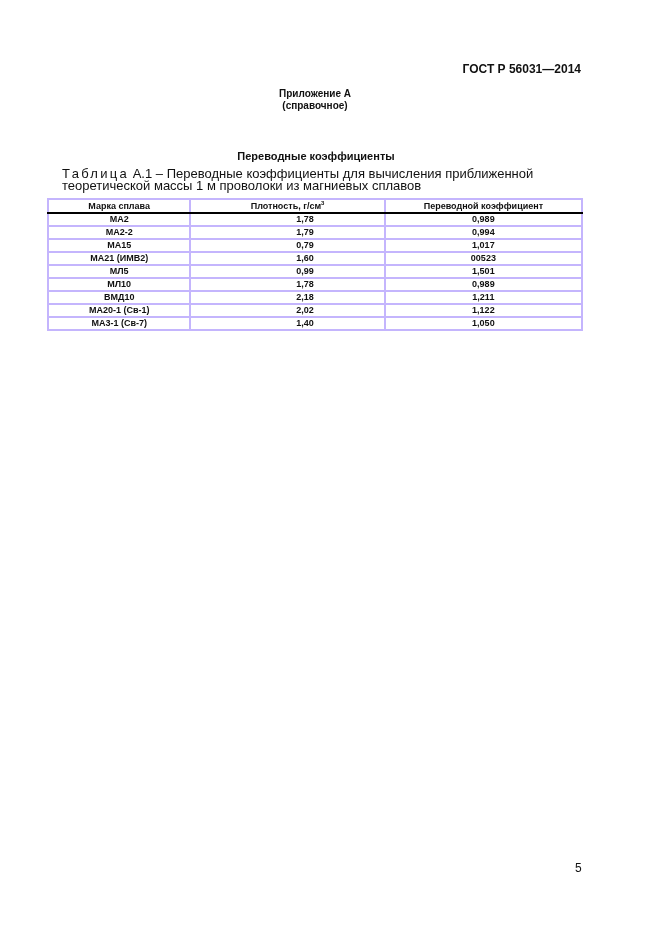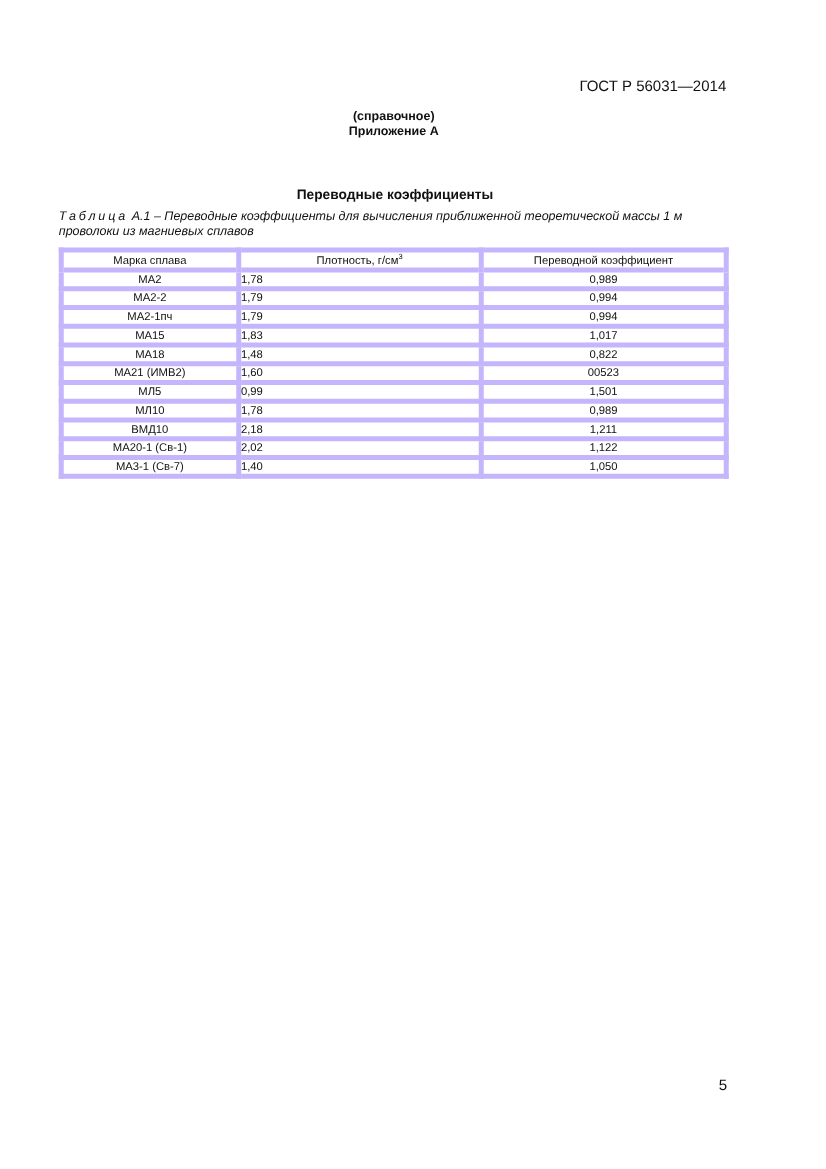--- a/index.html
+++ b/index.html
@@ -2,61 +2,61 @@
 <html><head>
   <meta charset="utf-8">
   <style>
     html, body { margin: 0; padding: 0; background: #ffffff; }
     body {
       width: 661px; height: 935px; position: relative; overflow: hidden;
       font-family: "Liberation Sans", sans-serif; color: #111;
     }
     .doc-code {
       position: absolute; top: 62px; right: 80px;
-      font-size: 12px; font-weight: normal;
+      font-size: 12px; font-weight: bold;
     }
     .appendix {
       position: absolute; top: 88px; left: 0; width: 630px;
       text-align: center; font-size: 10px; font-weight: bold; line-height: 12px;
     }
     .section-title {
       position: absolute; top: 150px; left: 1px; width: 630px;
       text-align: center; font-size: 11px; font-weight: bold;
     }
     .caption {
-      position: absolute; top: 168px; left: 47px; width: 536px;
-      font-size: 10px; line-height: 12px; font-style: italic;
+      position: absolute; top: 168px; left: 62px; width: 536px;
+      font-size: 13px; line-height: 12px;
     }
     .caption .spaced { letter-spacing: 2.3px; }
     table.data {
       position: absolute; top: 198px; left: 47px; width: 536px;
       border-collapse: collapse; font-size: 9px;
     }
     table.data th, table.data td {
-      border: 4px solid #c4b5fd; text-align: center; padding: 0; height: 11px; line-height: 11px;
-      font-weight: normal;
+      border: 2px solid #c4b5fd; text-align: center; padding: 0; height: 11px; line-height: 11px;
+      font-weight: bold;
     }
     table.data thead th { height: 12px; border-bottom: 2px solid #000; }
     table.data col.c1 { width: 143px; }
     table.data col.c2 { width: 195px; }
     table.data col.c3 { width: 198px; }
-    table.data td.dens { text-align: left; padding-right: 70px; }
+    table.data td.dens { text-align: right; padding-right: 70px; }
     sup { font-size: 6px; line-height: 0; }
     .page-num {
       position: absolute; top: 861px; left: 575px; font-size: 12px;
     }
   </style>
 </head>
 <body>
 
 <div class="doc-code">ГОСТ Р 56031—2014</div>
 
 <div class="appendix">
+  <div>Приложение А</div>
   <div>(справочное)</div>
-  <div>Приложение А</div>
 </div>
 
 <div class="section-title">Переводные коэффициенты</div>
 
 <div class="caption">
   <span class="spaced">Таблица</span>
   <span>А.1 –</span>
   <span>Переводные коэффициенты для вычисления приближенной теоретической массы 1 м проволоки из магниевых сплавов</span>
 </div>
 
@@ -78,33 +78,23 @@
         <td>МА2</td>
         <td class="dens">1,78</td>
         <td>0,989</td>
       </tr>
       <tr>
         <td>МА2-2</td>
         <td class="dens">1,79</td>
         <td>0,994</td>
       </tr>
       <tr>
-        <td>МА2-1пч</td>
-        <td class="dens">1,79</td>
-        <td>0,994</td>
-      </tr>
-      <tr>
         <td>МА15</td>
-        <td class="dens">1,83</td>
+        <td class="dens">0,79</td>
         <td>1,017</td>
-      </tr>
-      <tr>
-        <td>МА18</td>
-        <td class="dens">1,48</td>
-        <td>0,822</td>
       </tr>
       <tr>
         <td>МА21 (ИМВ2)</td>
         <td class="dens">1,60</td>
         <td>00523</td>
       </tr>
       <tr>
         <td>МЛ5</td>
         <td class="dens">0,99</td>
         <td>1,501</td>

